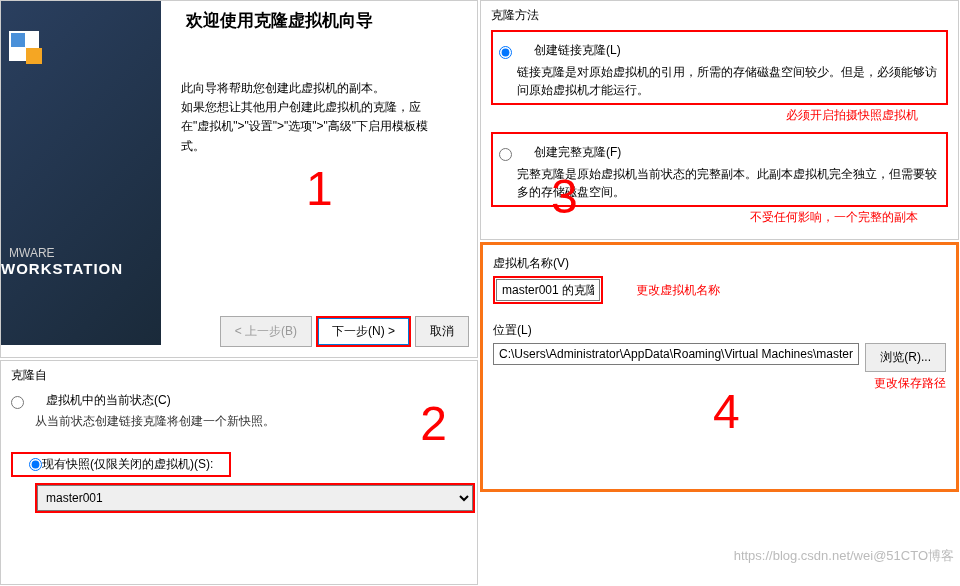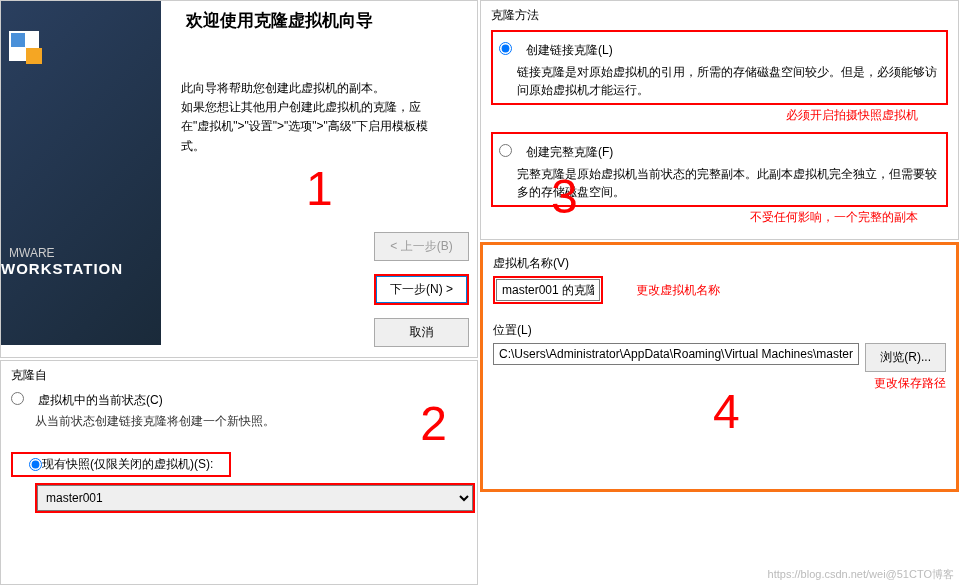--- a/index.html
+++ b/index.html
@@ -99,23 +99,22 @@
       top: 160px;
       font-size: 48px;
       color: #ff0000;
       font-weight: normal;
     }
     .panel1-buttons {
       position: absolute;
       bottom: 4px;
       right: 2px;
       display: flex;
-      gap: 13px;
+      gap: 4px;
       padding: 6px;
-      flex-direction: column;
     }
     .btn {
       padding: 5px 14px;
       border: 1px solid #aaa;
       background: #efefef;
       cursor: pointer;
       font-size: 12px;
       font-family: inherit;
     }
     .btn.disabled {
@@ -137,22 +136,22 @@
       height: 225px;
       border: 1px solid #ccc;
       padding: 6px 10px;
     }
     .panel2-title {
       font-size: 12px;
       margin-bottom: 8px;
     }
     .radio-row {
       display: flex;
-      align-items: flex-start;
-      gap: 12px;
+      align-items: flex-end;
+      gap: 20px;
       margin: 6px 0 4px 0;
     }
     .radio-row input[type="radio"] {
       margin-right: 2px;
     }
     .radio-desc {
       margin-left: 24px;
       margin-bottom: 12px;
       color: #333;
     }
@@ -270,22 +269,22 @@
     .panel4-number {
       position: absolute;
       left: 230px;
       bottom: 50px;
       font-size: 48px;
       color: #ff0000;
     }
     .watermark {
       position: absolute;
       right: 6px;
-      bottom: 4px;
-      font-size: 11px;
+      bottom: 21px;
+      font-size: 13px;
       color: #bbb;
       text-align: right;
     }
   </style>
 </head>
 <body>
 
 <div class="panel panel1">
   <div class="panel1-sidebar">
     <div class="panel1-sidebar-logo"></div>

